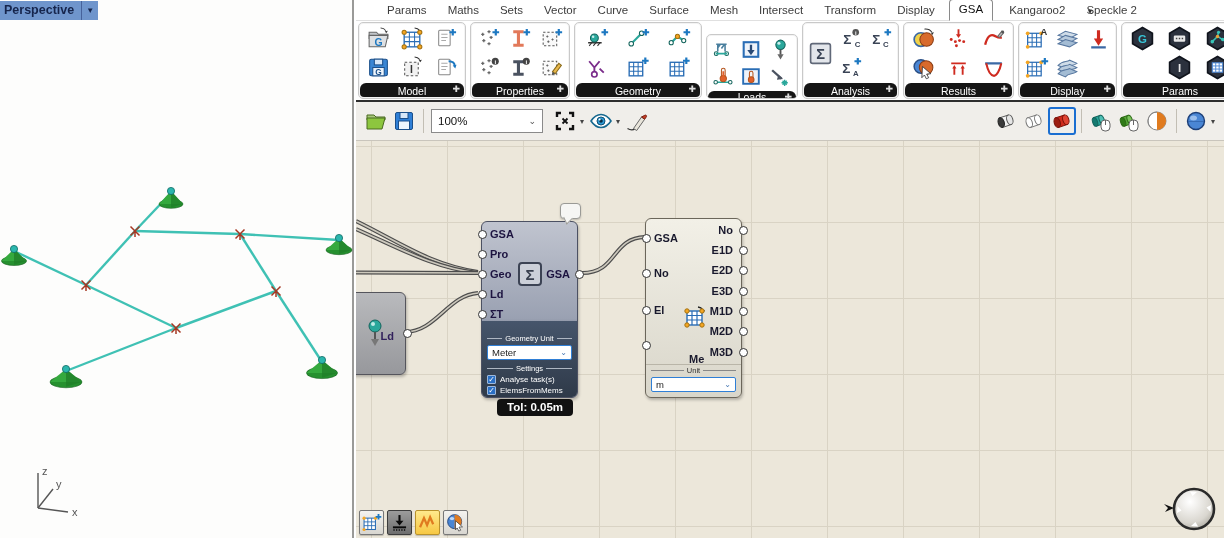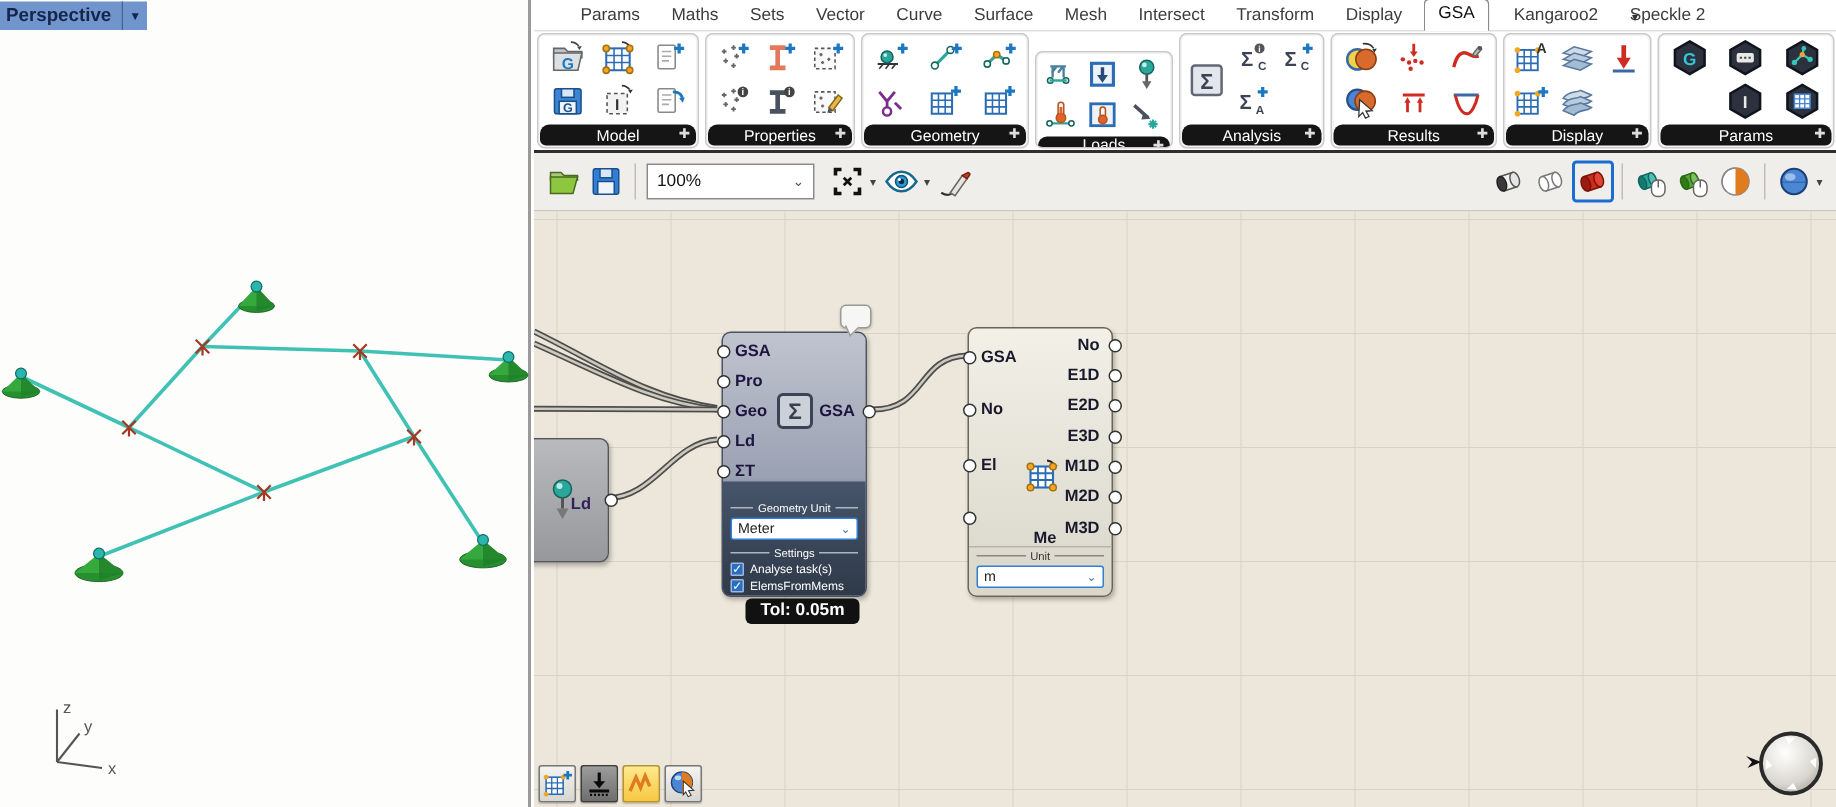--- a/index.html
+++ b/index.html
@@ -278,21 +278,21 @@
                 <path d="M13 16L19 8l2.5 2L15.5 18z" fill="#e8b84d" stroke="#8a6a1a"></path>
                 <path d="M13 16l-1 3.5L15.5 18z" fill="#555"></path>
               </svg>
             </div>
           </div>
           <div class="band">
             <span>Properties</span>
             <span class="plus">✚</span>
           </div>
         </div>
-        <div class="group" style="width: 112px;">
+        <div class="group" style="width: 128px;">
           <div class="icons">
             <div class="ic">
               <svg viewBox="0 0 24 24">
                 <path d="M3 16h13" stroke="#333" stroke-width="1.4"></path>
                 <g stroke="#333">
                   <path d="M4 19l2.5-3M8 19l2.5-3M12 19l2.5-3"></path>
                 </g>
                 <circle cx="9" cy="11.5" r="3.8" fill="#2aa79b" stroke="#14655d"></circle>
                 <circle cx="7.8" cy="10.3" r="1.2" fill="#c8efec"></circle>
                 <path d="M19 2.8v6.4M15.8 6h6.4" stroke="#1d78c1" stroke-width="2.1"></path>

